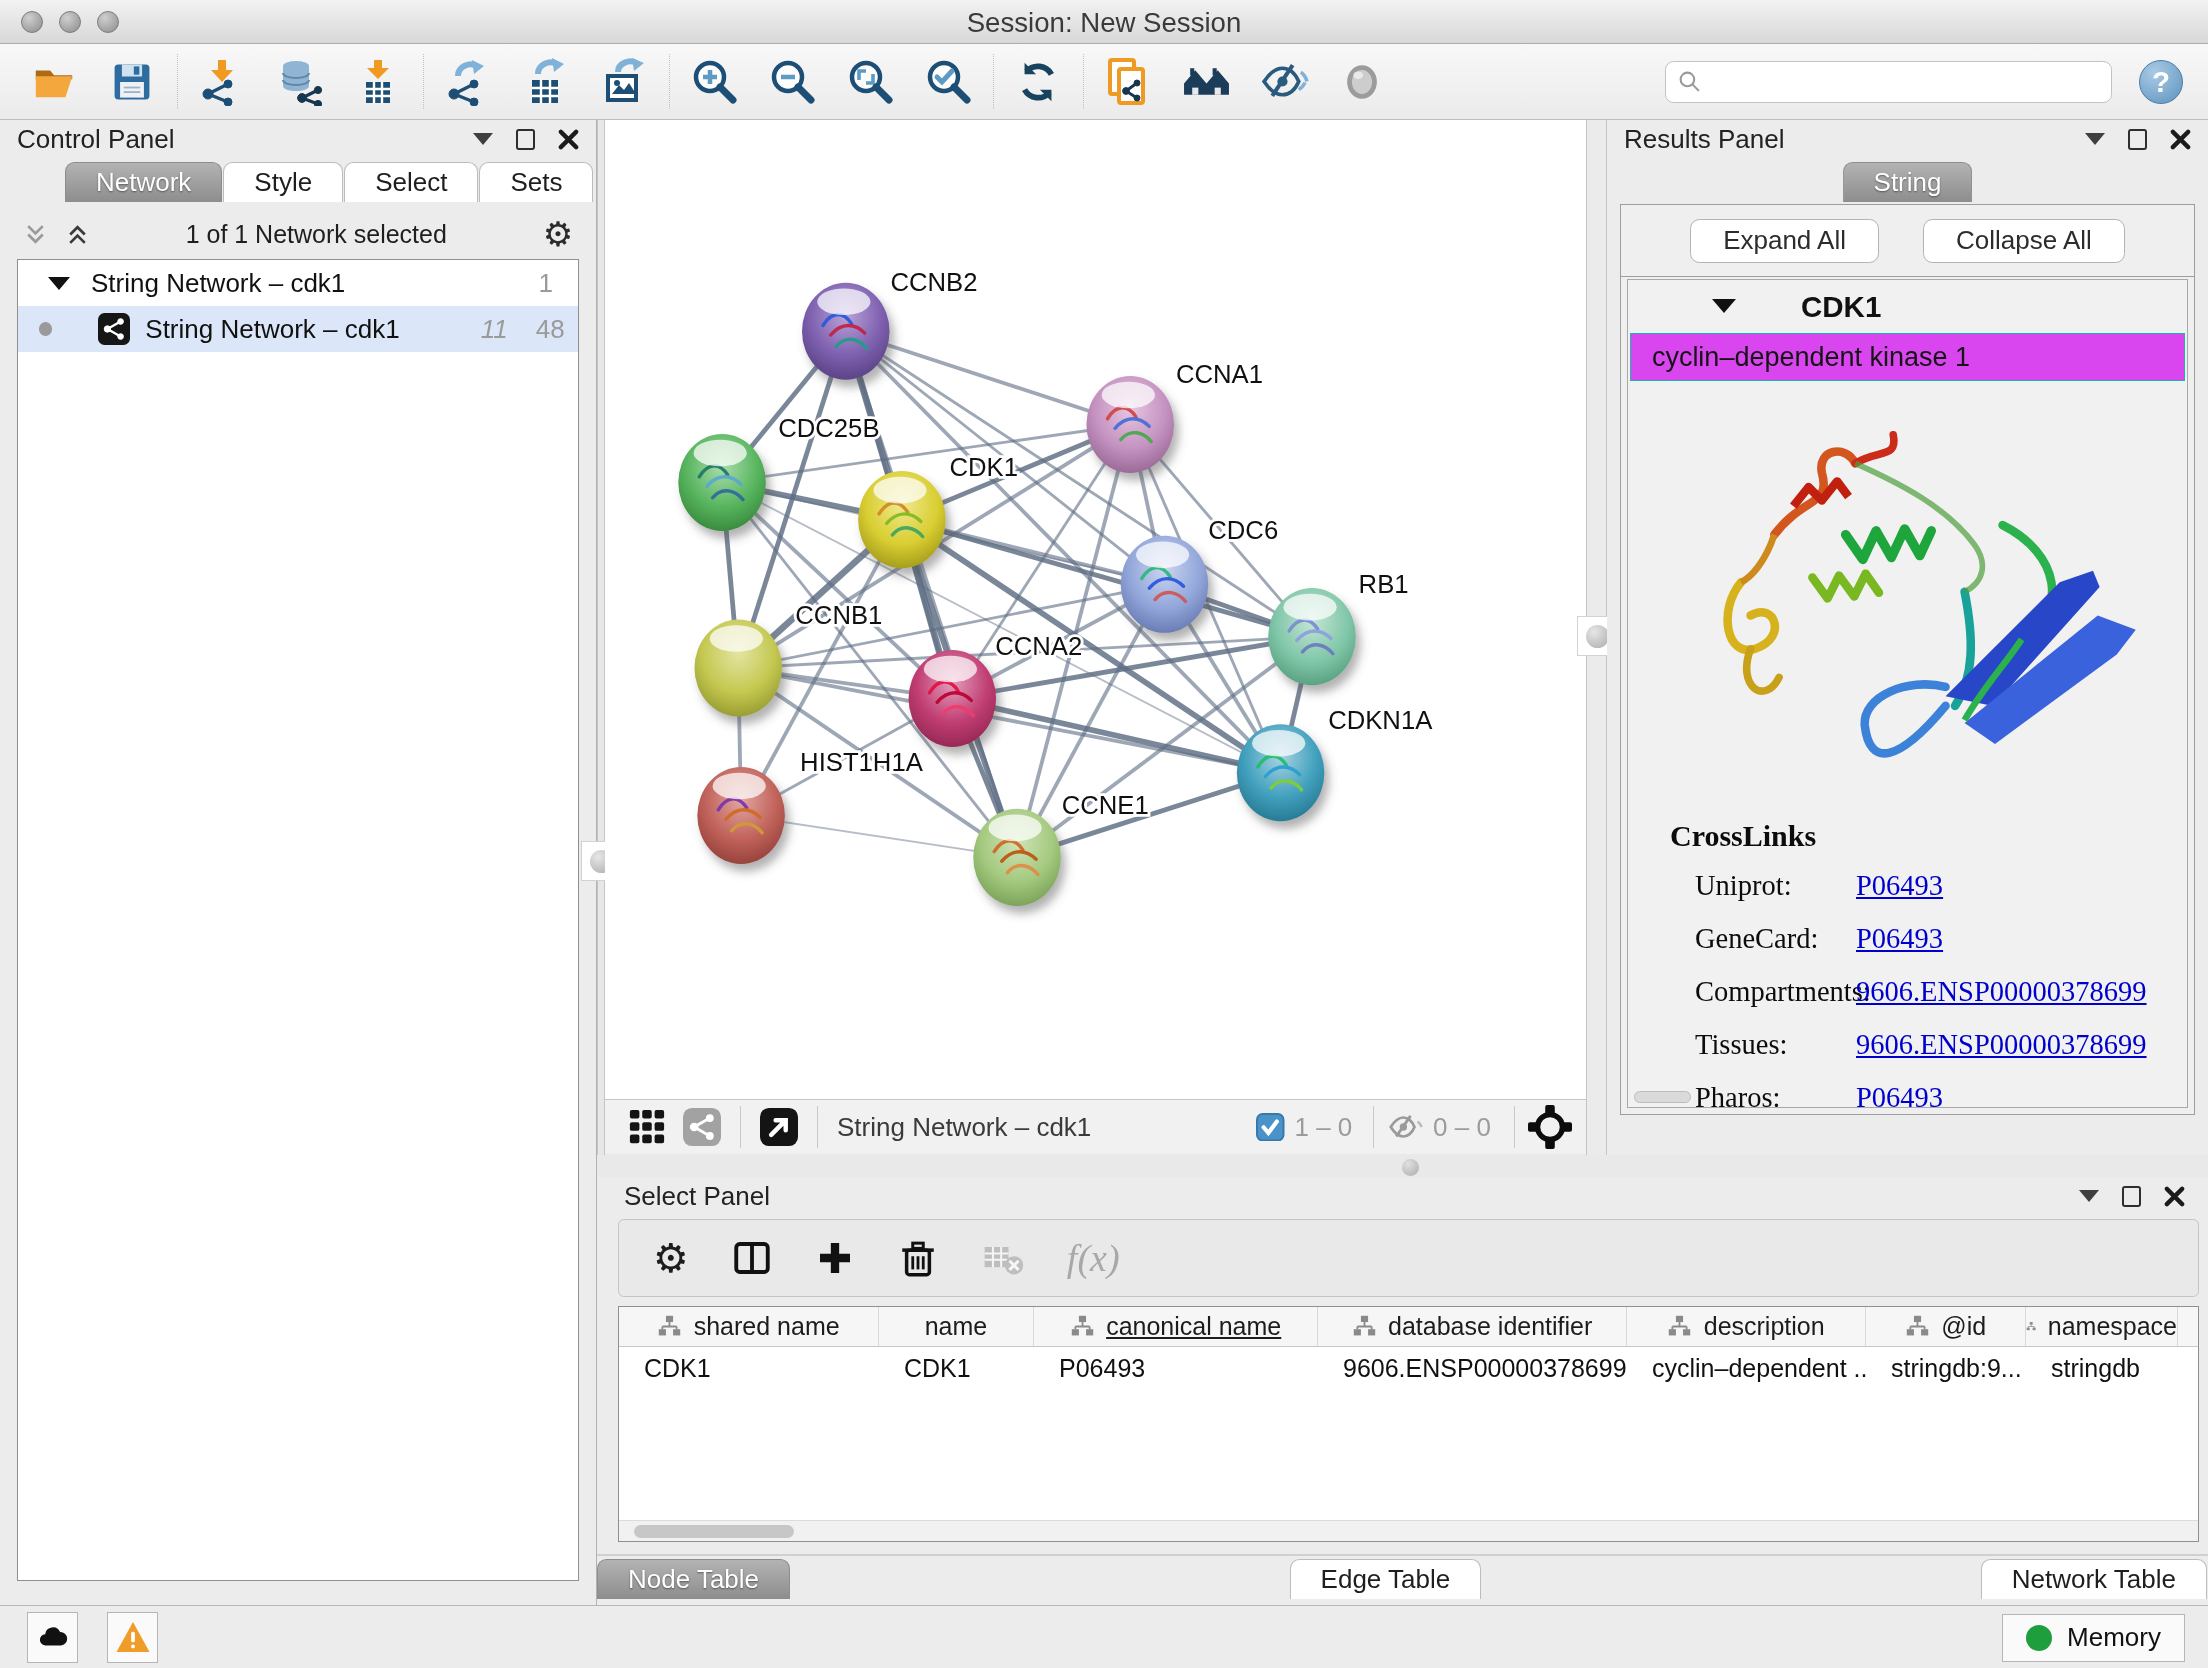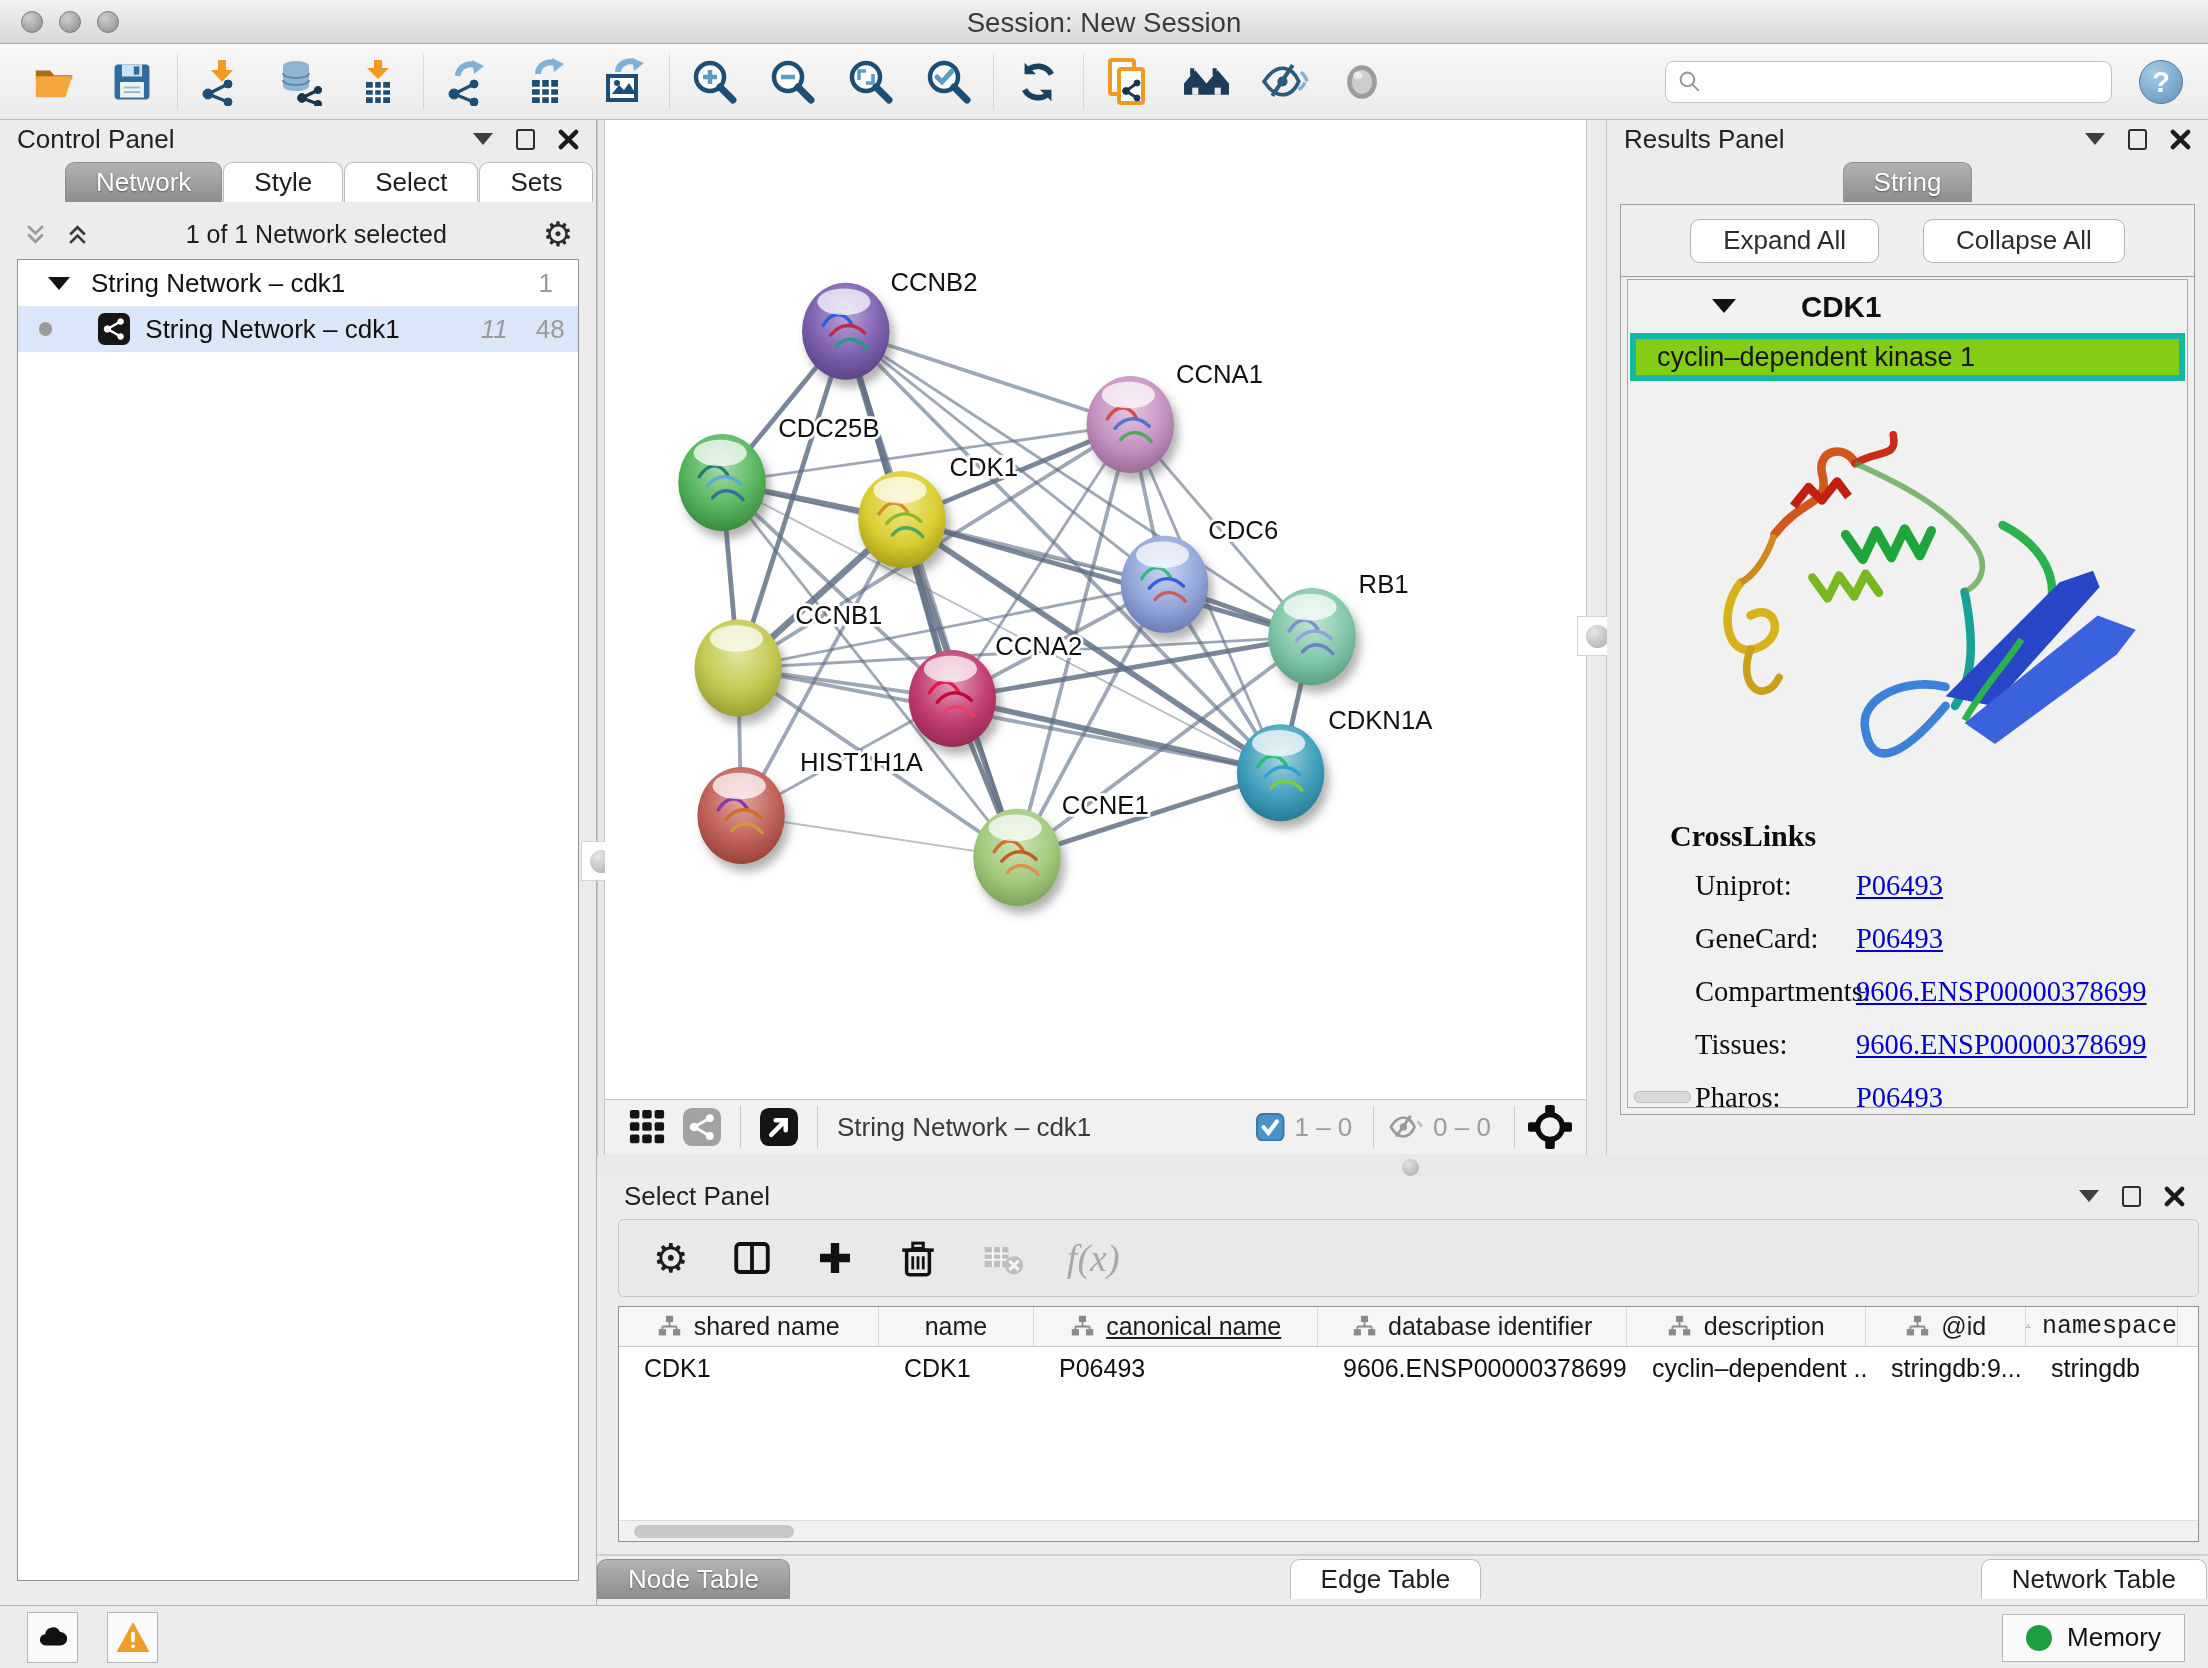--- a/index.html
+++ b/index.html
@@ -77,21 +77,21 @@
   .results-panel{position:absolute;left:1607px;top:120px;right:0;height:1035px;background:#ececec;}
   .rp-tab{position:absolute;top:42px;left:50%;transform:translateX(-50%);}
   .rp-box{position:absolute;left:13.3px;right:13.3px;top:84px;bottom:40px;border:1.9px solid #9e9e9e;background:#efefef;}
   .rp-buttons{height:72px;border-bottom:1.9px solid #9e9e9e;display:flex;align-items:center;justify-content:center;gap:44px;}
   .rp-btn{height:44px;padding:0 32px;background:#fff;border:1.9px solid #b3b3b3;border-radius:9.5px;
           font-size:26px;display:flex;align-items:center;}
   .rp-scroll{position:absolute;top:74px;left:5.7px;right:5.7px;bottom:5.7px;border:1.9px solid #a8a8a8;background:#f1f1f1;overflow:hidden;}
   .protein-header{height:53px;display:flex;align-items:center;}
   .ph-tri{width:0;height:0;border:12.4px solid transparent;border-top:14.3px solid #111;margin:11.4px 0 0 84px;}
   .ph-name{font-size:29.5px;font-weight:bold;color:#111;margin-left:65px;}
-  .protein-desc{margin:0 1.9px;border:6px solid #14b8a6;background:#84cc16;height:48px;
+  .protein-desc{margin:0 1.9px;border:1px solid #14b8a6;background:#d946ef;height:48px;
                 display:flex;align-items:center;padding-left:21px;font-size:27px;color:#151515;}
   .structure{height:430px;display:flex;align-items:center;justify-content:center;}
   .crosslinks{font-family:"Liberation Serif","DejaVu Serif",serif;padding-left:42px;color:#0c0c0c;}
   .crosslinks h3{font-size:30px;margin:7.6px 0 17px 0;}
   .clrow{display:flex;font-size:28.5px;margin:0 0 21px 0;}
   .cl-label{width:186px;padding-left:25px;}
   .cl-value a{color:#0000cc;}
   .rp-hthumb{position:absolute;left:5.7px;bottom:4.8px;width:57px;height:11.4px;background:#dadada;
              border:1px solid #bdbdbd;border-radius:5.7px;}
 
@@ -787,21 +787,21 @@
           </div>
           <div class="th" style="width: 160px;">
             <svg width="25" height="25" viewBox="0 0 28 28">
               <rect x="10" y="2" width="8" height="7" fill="#8a8a8a"></rect>
               <rect x="2" y="17" width="8" height="7" fill="#8a8a8a"></rect>
               <rect x="18" y="17" width="8" height="7" fill="#8a8a8a"></rect>
               <path d="M14 9v5M6 14h16M6 14v3M22 14v3" stroke="#8a8a8a" stroke-width="2" fill="none"></path>
             </svg>
             <span>@id</span>
           </div>
-          <div class="th" style="width: 152px; font-family: Liberation Mono, monospace;">
+          <div class="th" style="width: 152px;">
             <svg width="25" height="25" viewBox="0 0 28 28">
               <rect x="10" y="2" width="8" height="7" fill="#8a8a8a"></rect>
               <rect x="2" y="17" width="8" height="7" fill="#8a8a8a"></rect>
               <rect x="18" y="17" width="8" height="7" fill="#8a8a8a"></rect>
               <path d="M14 9v5M6 14h16M6 14v3M22 14v3" stroke="#8a8a8a" stroke-width="2" fill="none"></path>
             </svg>
             <span>namespace</span>
           </div>
           <div class="th filler"></div>
         </div>

